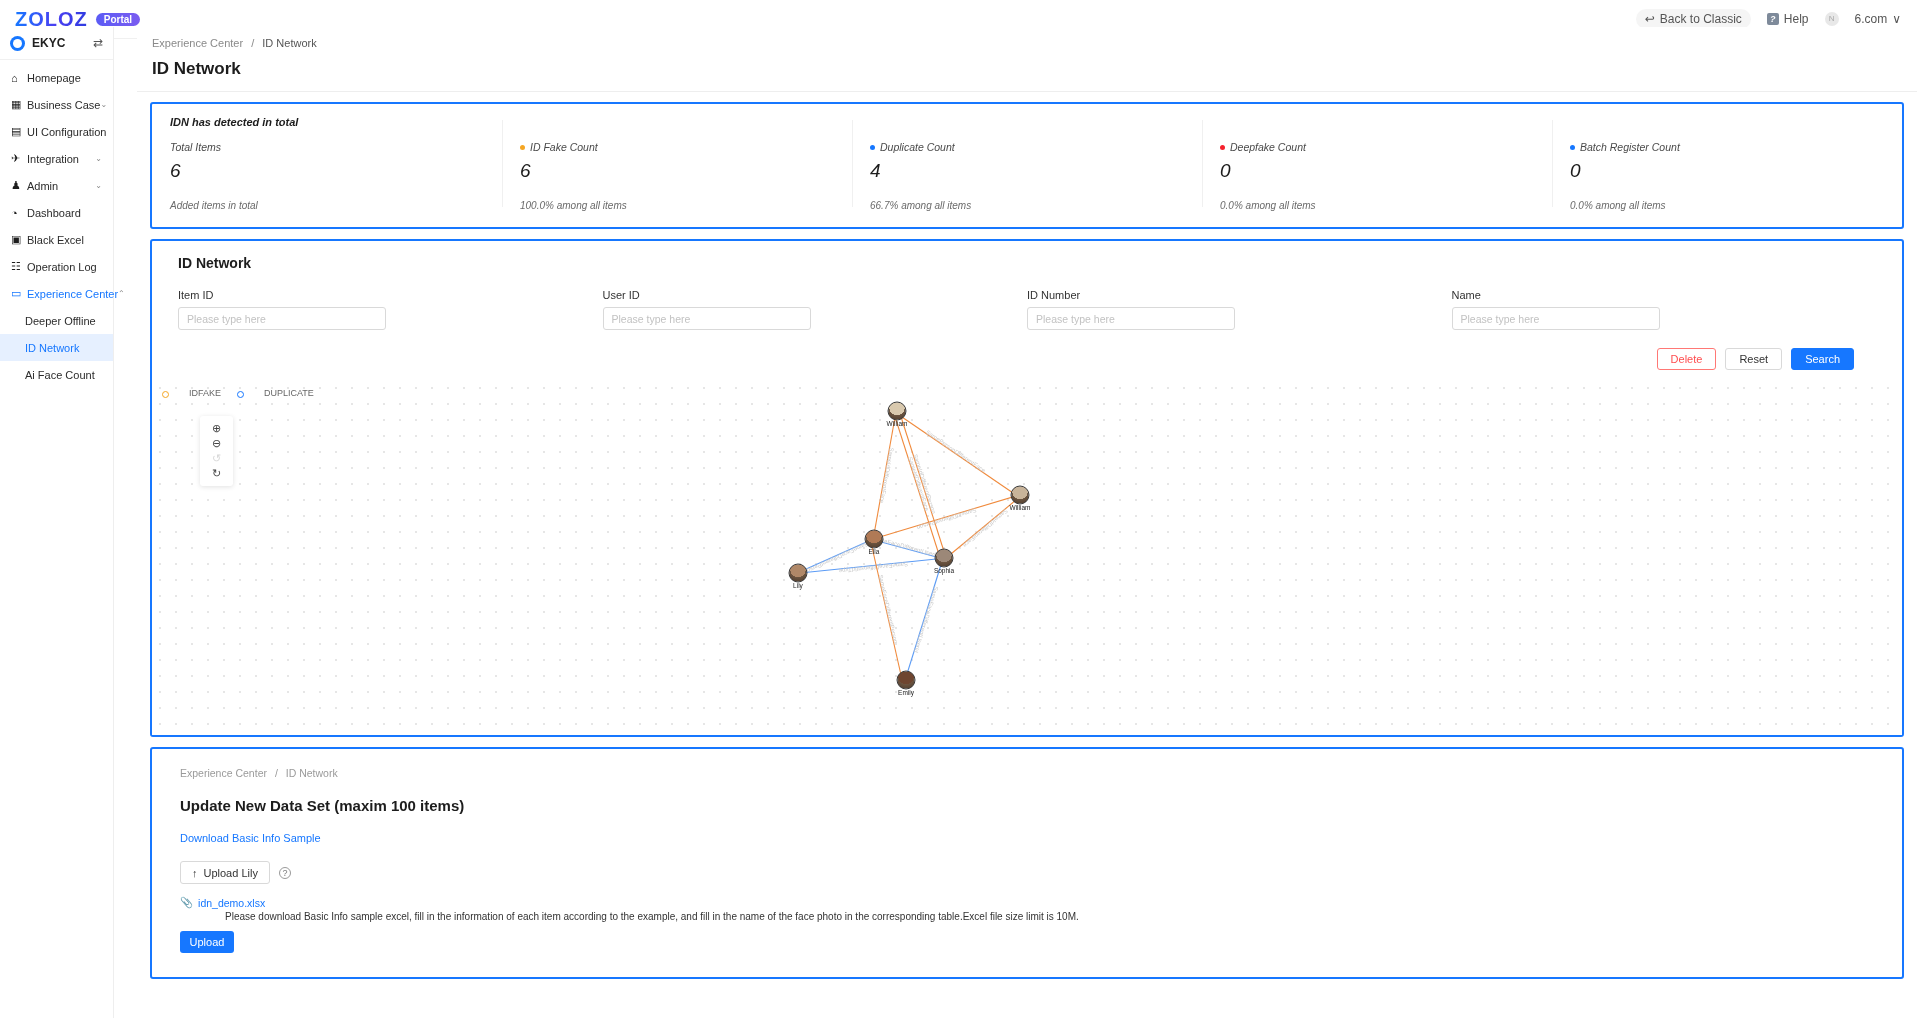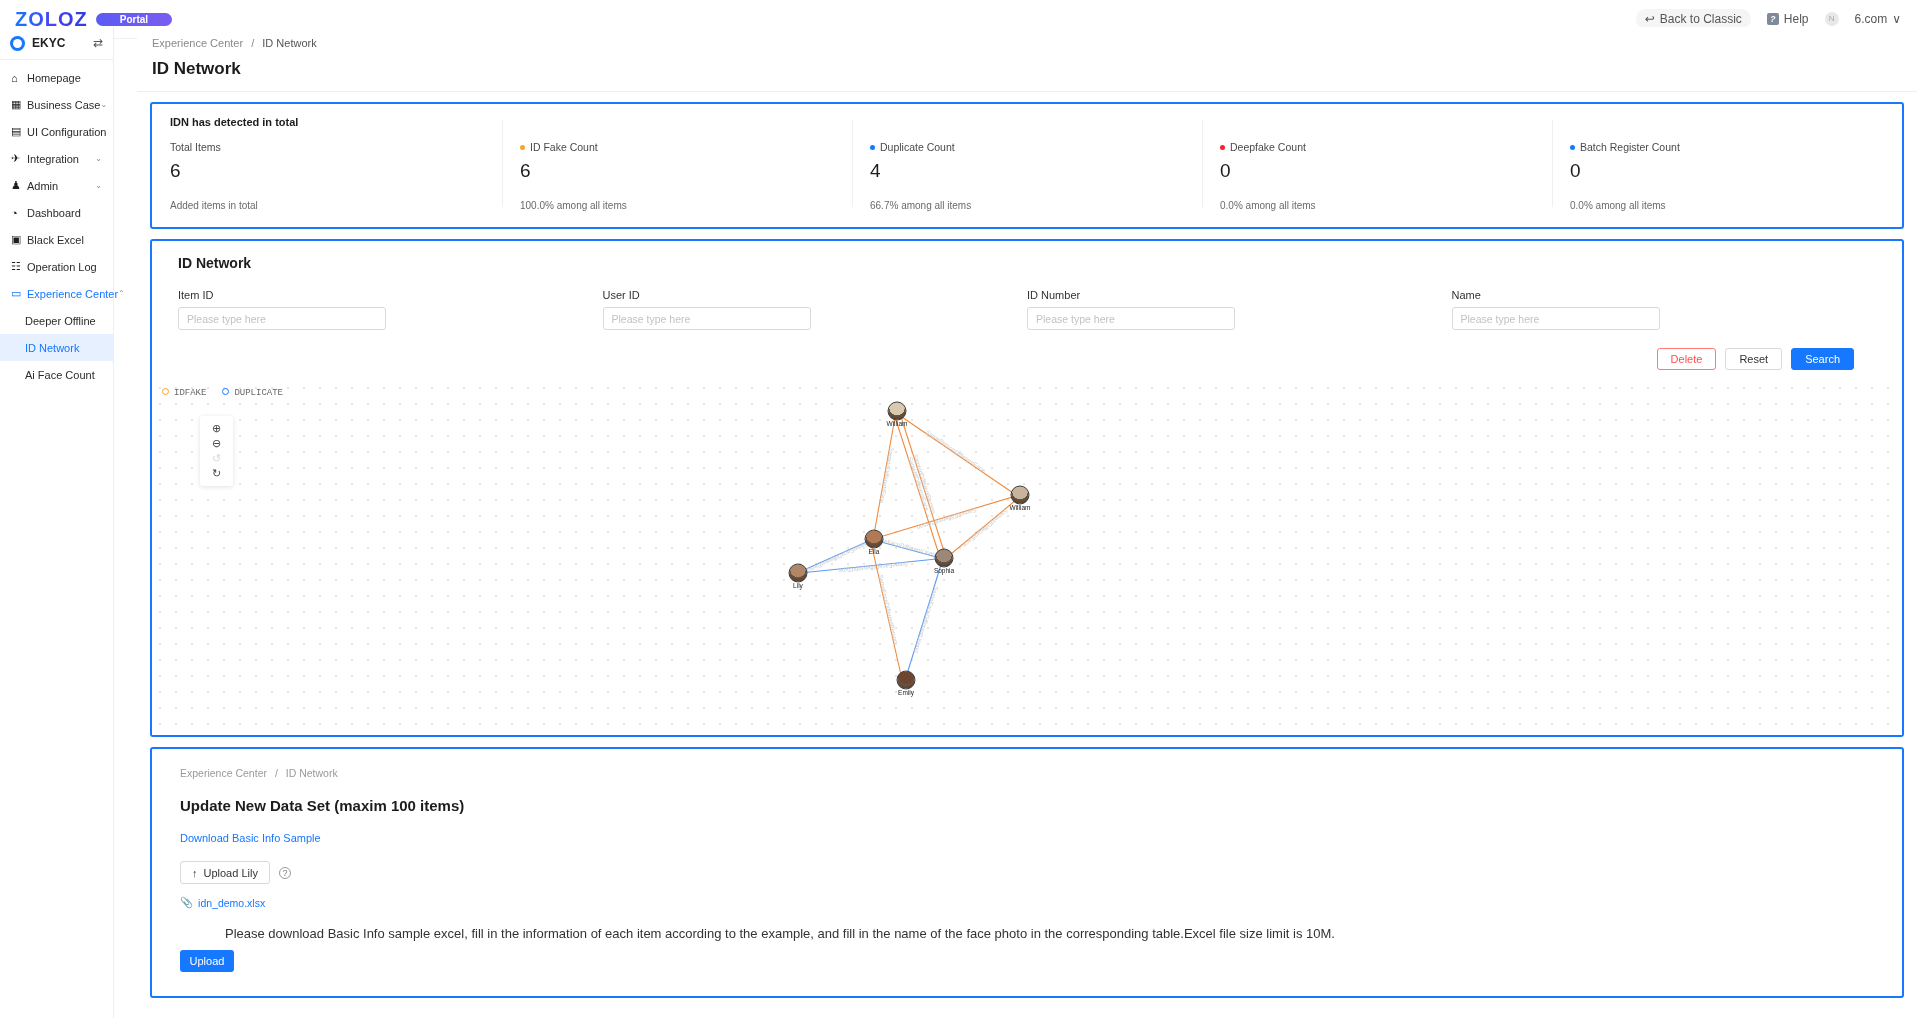--- a/index.html
+++ b/index.html
@@ -20,21 +20,21 @@
   }
   .logo-wrap { display: flex; align-items: center; padding-left: 15px; }
   .logo-text {
     font-size: 20px; font-weight: bold; letter-spacing: 1px;
     background: linear-gradient(90deg,#1677ff 0%, #4b3ff2 55%, #2f3ce0 100%);
     -webkit-background-clip: text; background-clip: text; color: transparent;
     font-family: "Liberation Sans", sans-serif;
   }
   .logo-badge {
     margin-left: 8px; background: linear-gradient(90deg,#5b5bf5,#7a5cf0);
-    color: #fff; font-size: 10px; padding: 1px 24px; border-radius: 9px;
+    color: #fff; font-size: 10px; padding: 1px 8px; border-radius: 9px;
     font-weight: bold;
   }
   .topbar-right {
     margin-left: auto; display: flex; align-items: center; gap: 16px;
     padding-right: 16px; font-size: 12px; color: #555;
   }
   .tb-item { display: flex; align-items: center; gap: 5px; cursor: pointer; }
   .tb-pill { padding: 3px 9px; border-radius: 13px; background: #f5f5f5; }
   .help-ico {
     display:inline-block; width:12px; height:12px; background:#7e8a9a;
@@ -98,21 +98,21 @@
   }
   .rule { height:1px; background:#eee; margin: 12px 0 0 0; }
 
   
   .panel {
     margin: 10px 13px 0 13px; border: 2px solid #1677ff; border-radius: 3px;
     background: #fff;
   }
 
   
-  .stats { display: flex; padding: 12px 0 16px 0; }
+  .stats { display: flex; padding: 12px 0 16px 0; font-style: italic; }
   .stat {
     flex: 1; padding: 0 18px; position: relative;
   }
   .stat + .stat::before {
     content:''; position:absolute; left:0; top:4px; bottom:4px;
     width:1px; background:#f0f0f0;
   }
   .stat-head { font-size: 11px; font-weight: bold; color:#1d1d1d; margin-bottom: 13px; }
   .stat-label { font-size: 10.5px; color:#4a4a4a; display:flex; align-items:center; gap:5px; }
   .dot { width:5px; height:5px; border-radius:50%; display:inline-block; flex:none; }
@@ -142,21 +142,21 @@
   .btn-primary { border:1px solid #1677ff; background:#1677ff; color:#fff; }
 
   
   .graph-wrap {
     position: relative; height: 355px; margin-top: 10px;
     background-color:#fff;
     background-image: radial-gradient(#e6e6e6 1px, transparent 1px);
     background-size: 16px 16px;
   }
   .legend { position:absolute; left: 10px; top: 8px; display:flex; gap: 16px; z-index: 5;}
-  .legend-item { display:flex; align-items:flex-start; gap:5px; font-size:9px; color:#666;font-family:Liberation Mono, monospace; }
+  .legend-item { display:flex; align-items:flex-end; gap:20px; font-size:9px; color:#666; }
   .ring { width:7px; height:7px; border-radius:50%; border:1.5px solid #f5a623; }
   .zoom-ctl {
     position:absolute; left: 48px; top: 36px; width: 33px;
     background:#fff; border-radius:3px; box-shadow: 0 1px 5px rgba(0,0,0,.12);
     padding: 5px 0; z-index:5;
   }
   .zoom-btn {
     height: 15px; display:flex; align-items:center; justify-content:center;
     font-size: 11px; color:#444; cursor:pointer;
   }
@@ -188,21 +188,21 @@
     gap: 6px; cursor:pointer;
   }
   .q-ico {
     width: 12px; height: 12px; border-radius: 50%; border: 1px solid #9a9a9a;
     color:#7a7a7a; font-size: 9px; line-height: 10px; text-align:center; cursor:pointer;
   }
   .up-filename {
     display:flex; align-items:center; gap: 5px; font-size: 10.5px;
     color:#1677ff; margin-top: 12px;
   }
-  .up-note { font-size: 13px; color:#333; margin-top: 17px; padding-left: 45px; }
+  .up-note { font-size: 10px; color:#333; margin-top: 2px; padding-left: 45px; }
   .up-submit {
     margin-top: 9px; height: 22px; width: 54px; background:#1677ff; color:#fff;
     border: none; border-radius:3px; font-size:11px; cursor:pointer;
     font-family:"Liberation Sans",sans-serif;
   }
 </style>
 </head>
 <body>
 
 <div class="topbar">

